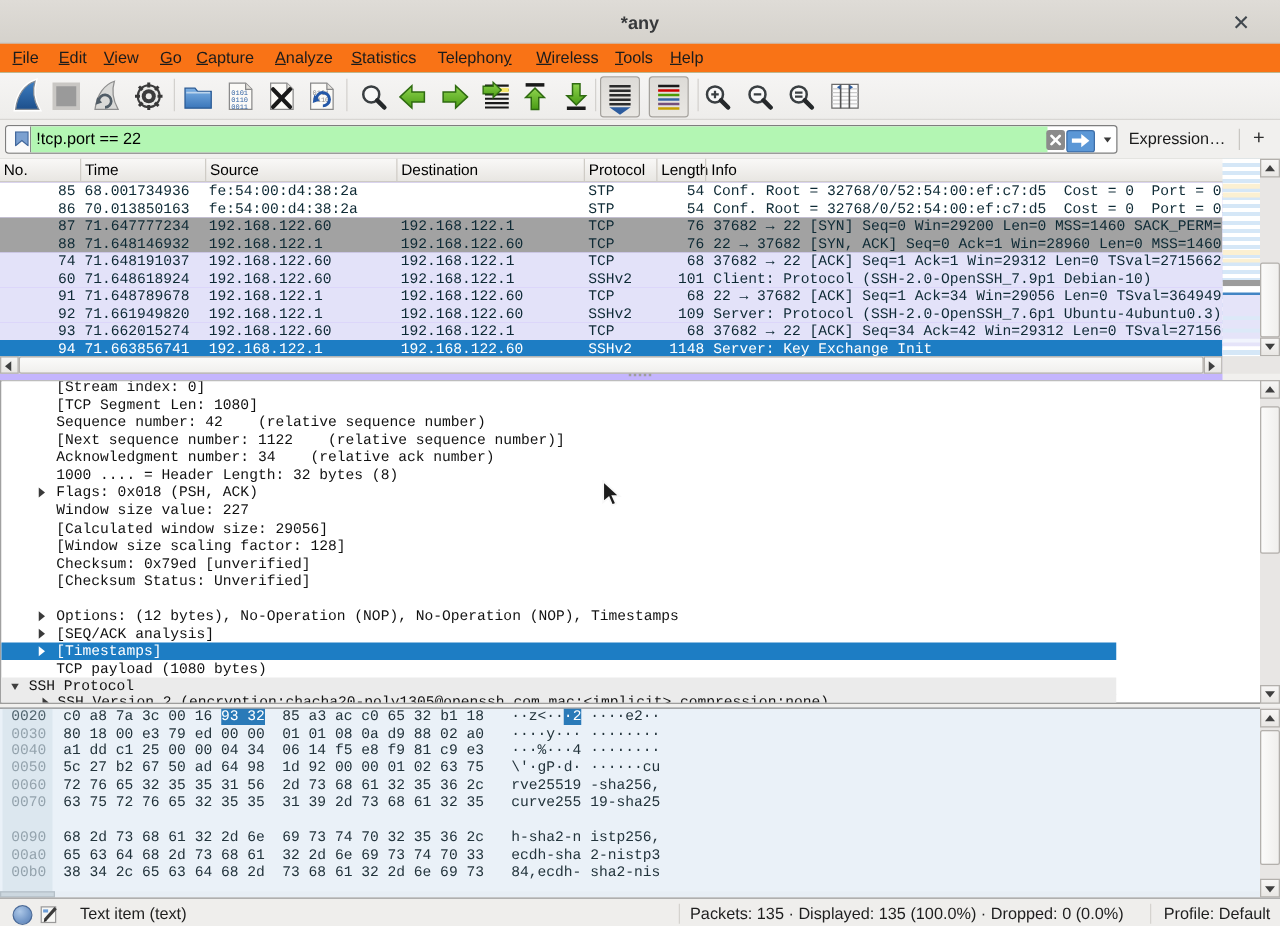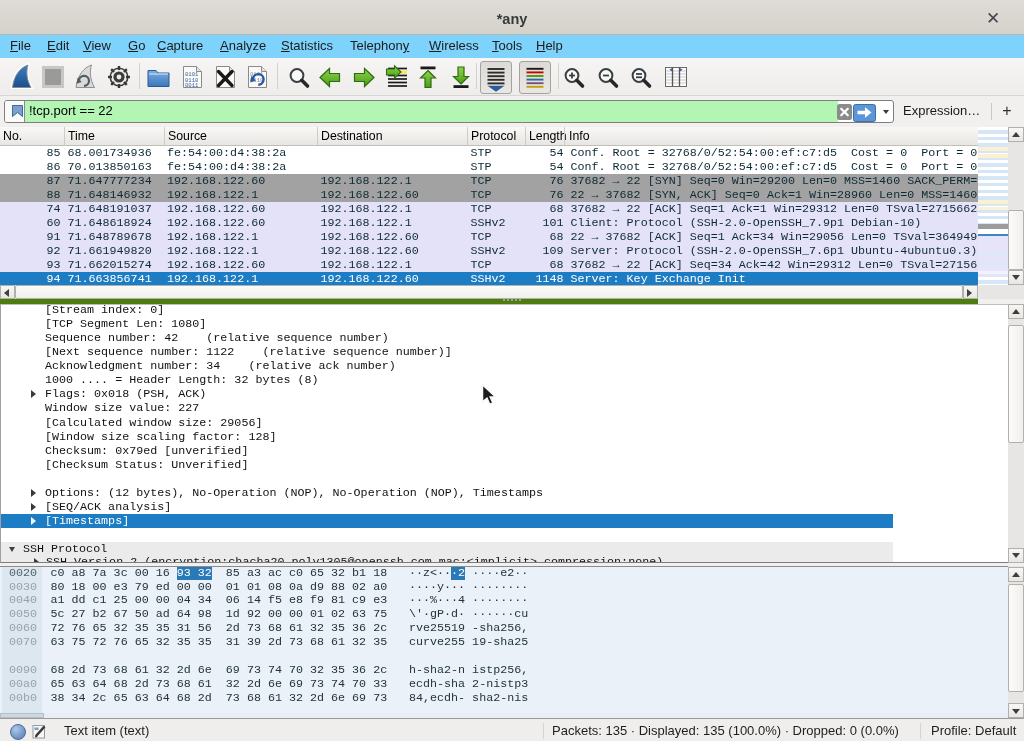--- a/index.html
+++ b/index.html
@@ -5,21 +5,21 @@
 html,body{margin:0;padding:0}
 body{width:1024px;height:741px;position:relative;overflow:hidden;background:#f1f0ee;
 font-family:"Liberation Sans",sans-serif;-webkit-font-smoothing:antialiased}
 .abs{position:absolute}
 .m{font-family:"Liberation Mono",monospace;font-size:11.7px;white-space:pre}
 
 #titlebar{left:0;top:0;width:1024px;height:34px;background:linear-gradient(#dfdcd7,#d5d2cc);border-bottom:1px solid #bab5af}
 #title{left:0;top:4px;width:1024px;height:31px;line-height:31px;text-align:center;font-weight:bold;font-size:14.5px;color:#37393b}
 #closex{left:981px;top:8px;width:24px;height:22px;color:#41484e;font-size:17px;line-height:22px;text-align:center}
 
-#menubar{left:0;top:35px;width:1024px;height:23px;background:#7dd3fc;border-bottom:3px solid #15803d;font-size:13px;color:#1c1c1c}
+#menubar{left:0;top:35px;width:1024px;height:23px;background:#f97316;border-bottom:3px solid #15803d;font-size:13px;color:#1c1c1c}
 .mi{position:absolute;top:-2px;height:26px;line-height:25px}
 
 #toolbar{left:0;top:58px;width:1024px;height:37px;background:linear-gradient(#f6f5f4,#eeedeb);border-bottom:1px solid #d8d6d3}
 .tsep{position:absolute;top:5px;width:1px;height:26px;background:#d3d1ce}
 .tbtn{position:absolute;top:3px;width:30px;height:31px;border:1px solid #a5a29d;border-radius:3px;background:linear-gradient(#dddbd7,#e9e7e3)}
 
 #filterbar{left:0;top:96px;width:1024px;height:31px;background:#f1f0ee;border-bottom:1px solid #a5a3a0}
 #fbox{left:4px;top:4px;width:888px;height:21px;border:1px solid #7e7e7e;border-radius:3px;background:#fff;overflow:hidden}
 #fbook{left:0;top:0;width:19px;height:21px;background:#fafafa;border-right:1px solid #8a8a8a}
 #fgreen{left:20px;top:0;width:813px;height:21px;background:#b3f6b3}
@@ -27,21 +27,21 @@
 #fclear{left:832px;top:2.5px;width:15px;height:16px;background:#8b8b8b;border-radius:2.5px}
 #fapply{left:848px;top:2.5px;width:21px;height:16px;background:#5b97d6;border:1px solid #3d6ea8;border-radius:2.5px}
 #fcaret{left:878px;top:9px;width:0;height:0;border-top:4px solid #3a3a3a;border-left:3.5px solid transparent;border-right:3.5px solid transparent}
 #fexpr{left:903px;top:4px;height:22px;line-height:22px;font-size:13px;color:#1a1a1a}
 #fsep{left:991px;top:7px;width:1px;height:17px;background:#c9c7c3}
 #fplus{left:997px;top:4px;width:20px;height:22px;line-height:21px;text-align:center;font-size:16px;color:#2e2e2e}
 
 #plheader{left:0;top:127px;width:1024px;height:18px;background:linear-gradient(#f9f8f7,#e8e6e2);border-bottom:1px solid #c2beb8;font-size:12.3px;color:#000}
 .hc{position:absolute;top:0;height:18px;line-height:18px}
 .hsep{position:absolute;top:0;width:1px;height:18px;background:#cfccc6}
-#plrows{left:0;top:146px;width:978px;height:173px;background:#4d7c0f;overflow:hidden}
+#plrows{left:0;top:146px;width:978px;height:173px;background:#c4b5fd;overflow:hidden}
 .plrow{position:absolute;left:0;width:978px;height:14px;line-height:14px;overflow:hidden}
 .plrow span{position:absolute;top:0;height:14px;line-height:14.2px}
 .cNo{right:917.5px}.cT{left:67.5px}.cS{left:167px}.cD{left:320.5px}.cP{left:470.5px}.cL{right:414.5px}.cI{left:570.5px}
 .rw{background:#fff;color:#0e2a35}
 .rg{background:#a2a2a2;color:#0e2a35}
 .rl{background:#e3e2f9;color:#0e2a35}
 .rs{background:#1d7dc4;color:#fff}
 
 #minimap{left:978px;top:127px;width:30px;height:158px;overflow:hidden;background:repeating-linear-gradient(#ffffff 0,#ffffff 3.3px,#d5e7f7 3.3px,#d5e7f7 6.6px)}
 .mmb{position:absolute;left:0;width:30px}
@@ -374,20 +374,21 @@
 <div class="tr" style="top:68.2px"><span class="tx">1000 .... = Header Length: 32 bytes (8)</span></div>
 <div class="tr" style="top:82.3px"><span class="exp"></span><span class="tx">Flags: 0x018 (PSH, ACK)</span></div>
 <div class="tr" style="top:96.4px"><span class="tx">Window size value: 227</span></div>
 <div class="tr" style="top:110.5px"><span class="tx">[Calculated window size: 29056]</span></div>
 <div class="tr" style="top:124.6px"><span class="tx">[Window size scaling factor: 128]</span></div>
 <div class="tr" style="top:138.7px"><span class="tx">Checksum: 0x79ed [unverified]</span></div>
 <div class="tr" style="top:152.8px"><span class="tx">[Checksum Status: Unverified]</span></div>
 <div class="tr" style="top:181.0px"><span class="exp"></span><span class="tx">Options: (12 bytes), No-Operation (NOP), No-Operation (NOP), Timestamps</span></div>
 <div class="tr" style="top:209.2px;background:#1d7dc4;color:#fff"><span class="exp" style="border-left-color:#fff"></span><span class="tx">[Timestamps]</span></div>
 <div class="tr" style="top:195.1px"><span class="exp"></span><span class="tx">[SEQ/ACK analysis]</span></div>
+<div class="tr" style="top:223.3px"><span class="tx">TCP payload (1080 bytes)</span></div>
 <div class="tr" style="top:237.4px;background:#ebebeb"><span class="exp" style="left:8px;top:5px;border-left:3.5px solid transparent;border-right:3.5px solid transparent;border-top:5px solid #3f3f3f;border-bottom:none"></span><span class="tx" style="left:22px">SSH Protocol</span></div>
 <div class="tr" style="top:250.3px;background:#ebebeb"><span class="exp" style="left:33px"></span><span class="tx" style="left:45px">SSH Version 2 (encryption:chacha20-poly1305@openssh.com mac:&lt;implicit&gt; compression:none)</span></div>
 </div>
 
 <div class="abs m" id="bytespane"><div class="abs" id="offcol"></div>
 <div class="hx" style="top:-1.5px"><b class="ho" style="color:#51646e">0020</b><b class="hh">c0 a8 7a 3c 00 16 <span class="hl">93 32</span>  85 a3 ac c0 65 32 b1 18</b><b class="ha">··z&lt;··<span class="hl">·2</span> ····e2··</b></div>
 <div class="hx" style="top:12.5px"><b class="ho" style="color:#94a3ad">0030</b><b class="hh">80 18 00 e3 79 ed 00 00  01 01 08 0a d9 88 02 a0</b><b class="ha">····y··· ········</b></div>
 <div class="hx" style="top:26.4px"><b class="ho" style="color:#94a3ad">0040</b><b class="hh">a1 dd c1 25 00 00 04 34  06 14 f5 e8 f9 81 c9 e3</b><b class="ha">···%···4 ········</b></div>
 <div class="hx" style="top:40.4px"><b class="ho" style="color:#94a3ad">0050</b><b class="hh">5c 27 b2 67 50 ad 64 98  1d 92 00 00 01 02 63 75</b><b class="ha">\'·gP·d· ······cu</b></div>
 <div class="hx" style="top:54.4px"><b class="ho" style="color:#94a3ad">0060</b><b class="hh">72 76 65 32 35 35 31 56  2d 73 68 61 32 35 36 2c</b><b class="ha">rve25519 -sha256,</b></div>

